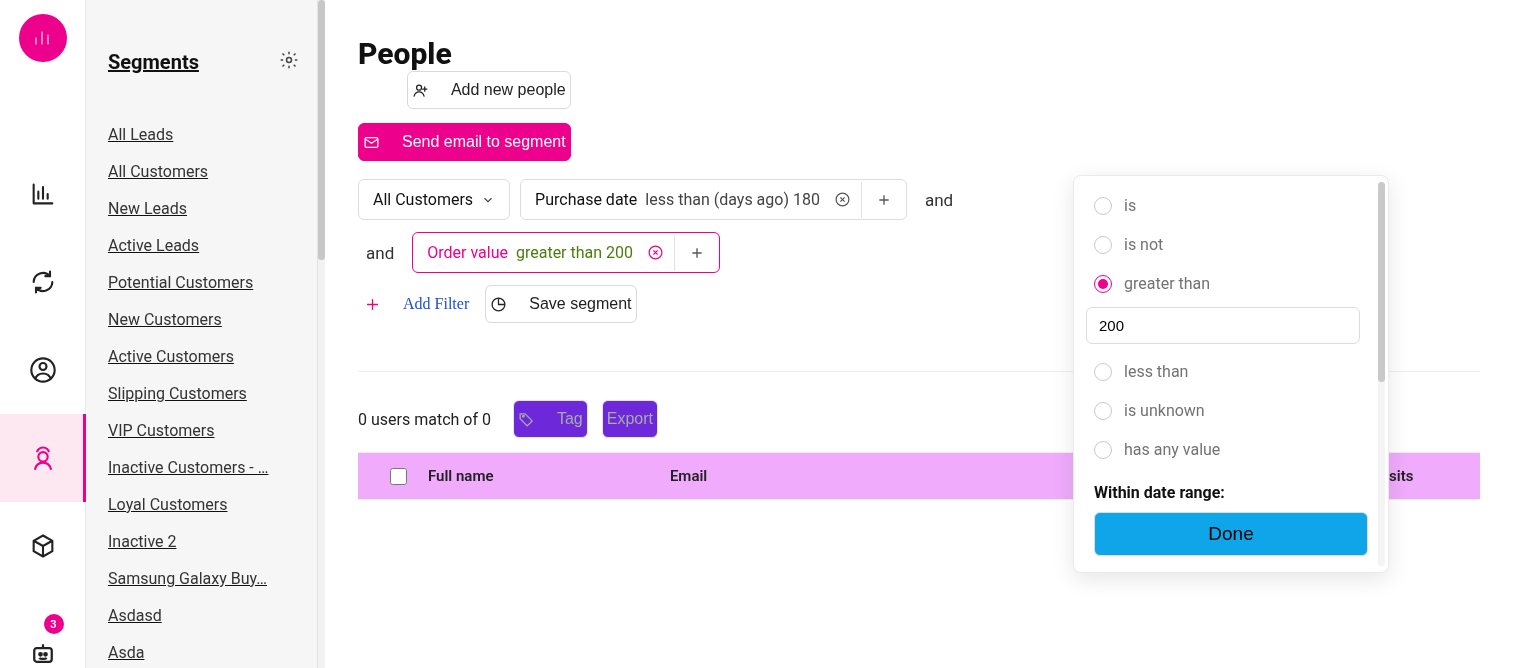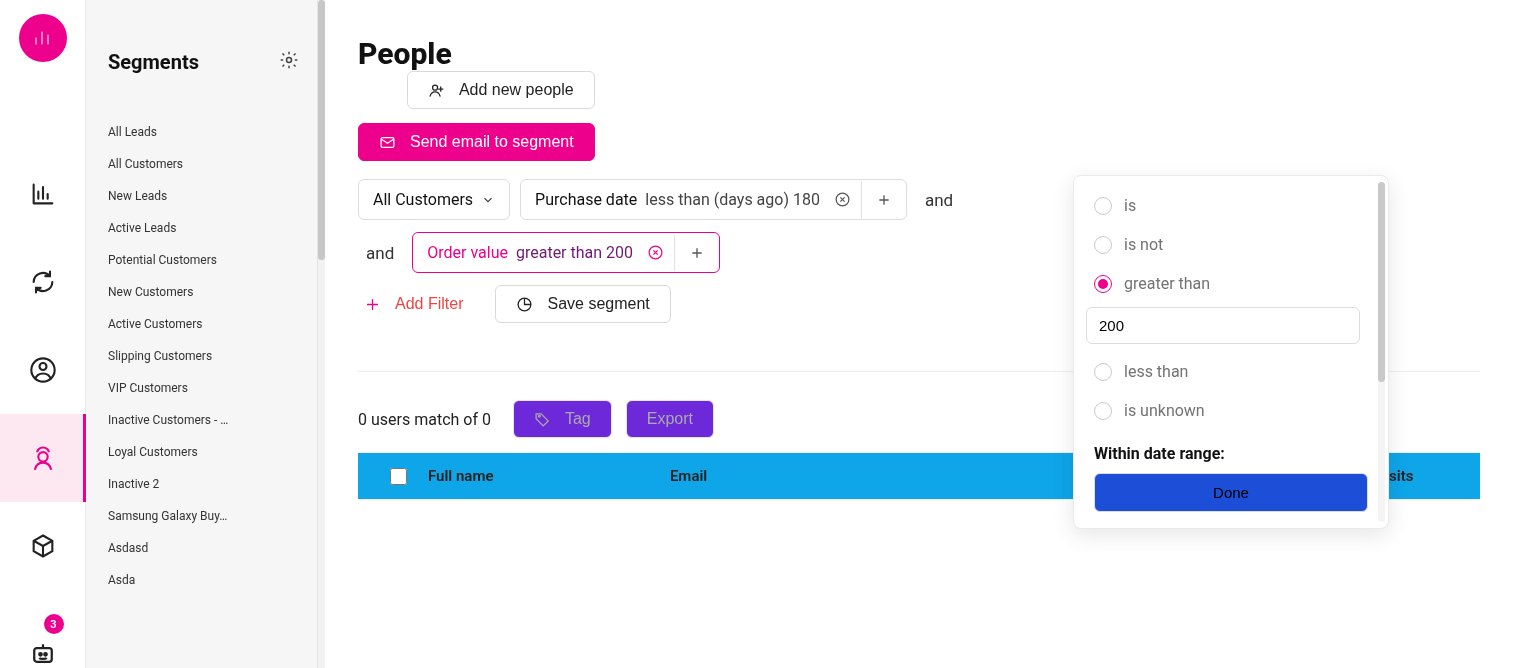--- a/index.html
+++ b/index.html
@@ -54,82 +54,83 @@
     font-size:11px; font-weight:600;
     display:flex; align-items:center; justify-content:center;
   }
   
   .panel {
     width: 232px; height:100%;
     background:#f6f6f6;
     border-right:1px solid #e3e3e3;
     padding: 50px 18px 2px 22px;
     overflow-y:auto;
+    text-decoration:underline;
   }
   .panel-header{ display:flex; align-items:center; justify-content:space-between; margin-bottom:42px;}
   .panel-header h2{ font-size:20px; font-weight:700; }
   .panel-header .gear svg{ width:20px; height:20px; stroke:#444; fill:none; stroke-width:1.8;}
   .seg-list { list-style:none; }
   .seg-list li{
-    font-size:12px; color:#333; padding:9px 0;
+    font-size:16px; color:#333; padding:9px 0;
     cursor:pointer; white-space:nowrap; overflow:hidden; text-overflow:ellipsis;
   }
   
   .main {
     flex:1; height:100%; position:relative;
     padding: 36px 40px 0 40px;
     overflow:auto;
   }
   .main-header{ display:flex; align-items:flex-start; justify-content:space-between; margin-bottom:18px;flex-direction:column;}
   .main-header h1{ font-size:30px; font-weight:800; }
   .header-actions{ display:flex; flex-direction:column; align-items:flex-end; gap:14px;}
   .btn {
-    display:inline-flex; align-items:center; gap:14px;
+    display:inline-flex; align-items:center; gap:22px;
     border:1px solid #d9d9d9; border-radius:6px;
-    background:#fff; padding:9px 20px;
+    background:#fff; padding:9px 4px;
     font-size:16px; color:#222; cursor:pointer;
     white-space:nowrap;
   }
   .btn svg{ width:17px; height:17px; stroke:#222; fill:none; stroke-width:1.8;}
   .btn.primary{ background:#ec008c; border-color:#ec008c; color:#fff;}
   .btn.primary svg{ stroke:#fff;}
-  .btn.ghost{ border:none; background:transparent; color:#ef4444; padding-left:6px;}
+  .btn.ghost{ border:none; background:transparent; color:#1d4ed8; padding-left:6px;font-family:Liberation Serif, serif;}
   .btn.ghost svg{ stroke:#ec008c;}
   .btn.disabled{ color:#aaa; border-color:#e5e5e5; cursor:not-allowed; background:#6d28d9;}
   .btn.disabled svg{ stroke:#aaa;}
 
   .filters-row{ display:flex; align-items:center; flex-wrap:wrap; gap:10px; margin-bottom:12px;}
   .chip {
     display:inline-flex; align-items:center;
     border:1px solid #ddd; border-radius:6px; background:#fff;
     font-size:16px; cursor:pointer;
   }
   .chip .chip-body{ padding:10px 14px; display:flex; align-items:center; gap:8px;}
   .chip .chip-body .field{ font-weight:400; }
   .chip .chip-body .cond{ color:#444; font-weight:400;}
   .chip .chip-x{ padding:0 10px 0 0; display:flex; align-items:center;}
   .chip .chip-x svg{ width:17px; height:17px; stroke:#555; fill:none; stroke-width:1.7;}
   .chip .chip-plus{ border-left:1px solid #e2e2e2; padding:10px 14px; display:flex; align-items:center;}
   .chip .chip-plus svg{ width:16px; height:16px; stroke:#555; fill:none; stroke-width:2;}
   .chip.active{ border-color:#ec008c;}
   .chip.active .chip-body .field{ color:#ec008c;}
-  .chip.active .chip-body .cond{ color:#701a75;}
+  .chip.active .chip-body .cond{ color:#4d7c0f;}
   .chip.active .chip-x svg{ stroke:#ec008c;}
   .and-label{ font-size:17px; color:#333; padding:0 8px;}
 
   .secondary-row{ display:flex; align-items:center; gap:12px; margin-top:6px; margin-bottom:48px;}
 
   .results-bar{ display:flex; align-items:center; gap:14px; margin-bottom:14px; border-top:1px solid #eee; padding-top:28px;}
   .results-bar .count{ font-size:16px; color:#222; margin-right:8px;}
 
   .table-head{
     display:grid;
     grid-template-columns: 60px 1.3fr 1.3fr 1fr 1fr 1fr;
     align-items:center;
-    background:#0ea5e9; border-top:1px solid #eee; border-bottom:1px solid #eee;
+    background:#f0abfc; border-top:1px solid #eee; border-bottom:1px solid #eee;
     padding:14px 10px; font-size:15px; color:#222; font-weight:600;
   }
   .table-head .chk{ display:flex; justify-content:center;}
   .table-head input[type=checkbox]{ width:17px; height:17px;}
 
   
   .popover{
     position:absolute;
     top:175px; left:755px;
     width:316px;
@@ -156,22 +157,22 @@
     margin:4px 20px 8px 12px;
     width:calc(100% - 40px);
     border:1px solid #ddd; border-radius:6px; padding:9px 12px;
     font-size:15px;
   }
   .popover .range-label{
     padding:14px 20px 10px 20px; font-size:16px; font-weight:700;
   }
   .popover .done{
     margin:0 20px; width:calc(100% - 40px);
-    border:1px solid #ddd; background:#1d4ed8; border-radius:6px;
-    padding:10px 0; font-size:15px; cursor:pointer;
+    border:1px solid #ddd; background:#0ea5e9; border-radius:6px;
+    padding:10px 0; font-size:19px; cursor:pointer;
   }
   .popover-track{
     position:absolute; right:3px; top:6px; bottom:6px; width:7px;
     background:#f4f4f4; border-radius:4px;
   }
   .popover-thumb{
     position:absolute; right:3px; top:6px; width:7px; height:200px;
     background:#c9c9c9; border-radius:4px;
   }
   .main-scroll-track{
@@ -395,17 +396,21 @@
     </div>
     <input class="val-input" value="200" style="">
     <div class="opt">
       <span class="radio"></span>
       <span>less than</span>
     </div>
     <div class="opt">
       <span class="radio"></span>
       <span>is unknown</span>
     </div>
+    <div class="opt">
+      <span class="radio"></span>
+      <span>has any value</span>
+    </div>
     <div class="range-label">Within date range:</div>
     <button class="done">Done</button>
   </div>
 
 </div>
 
 </body></html>

